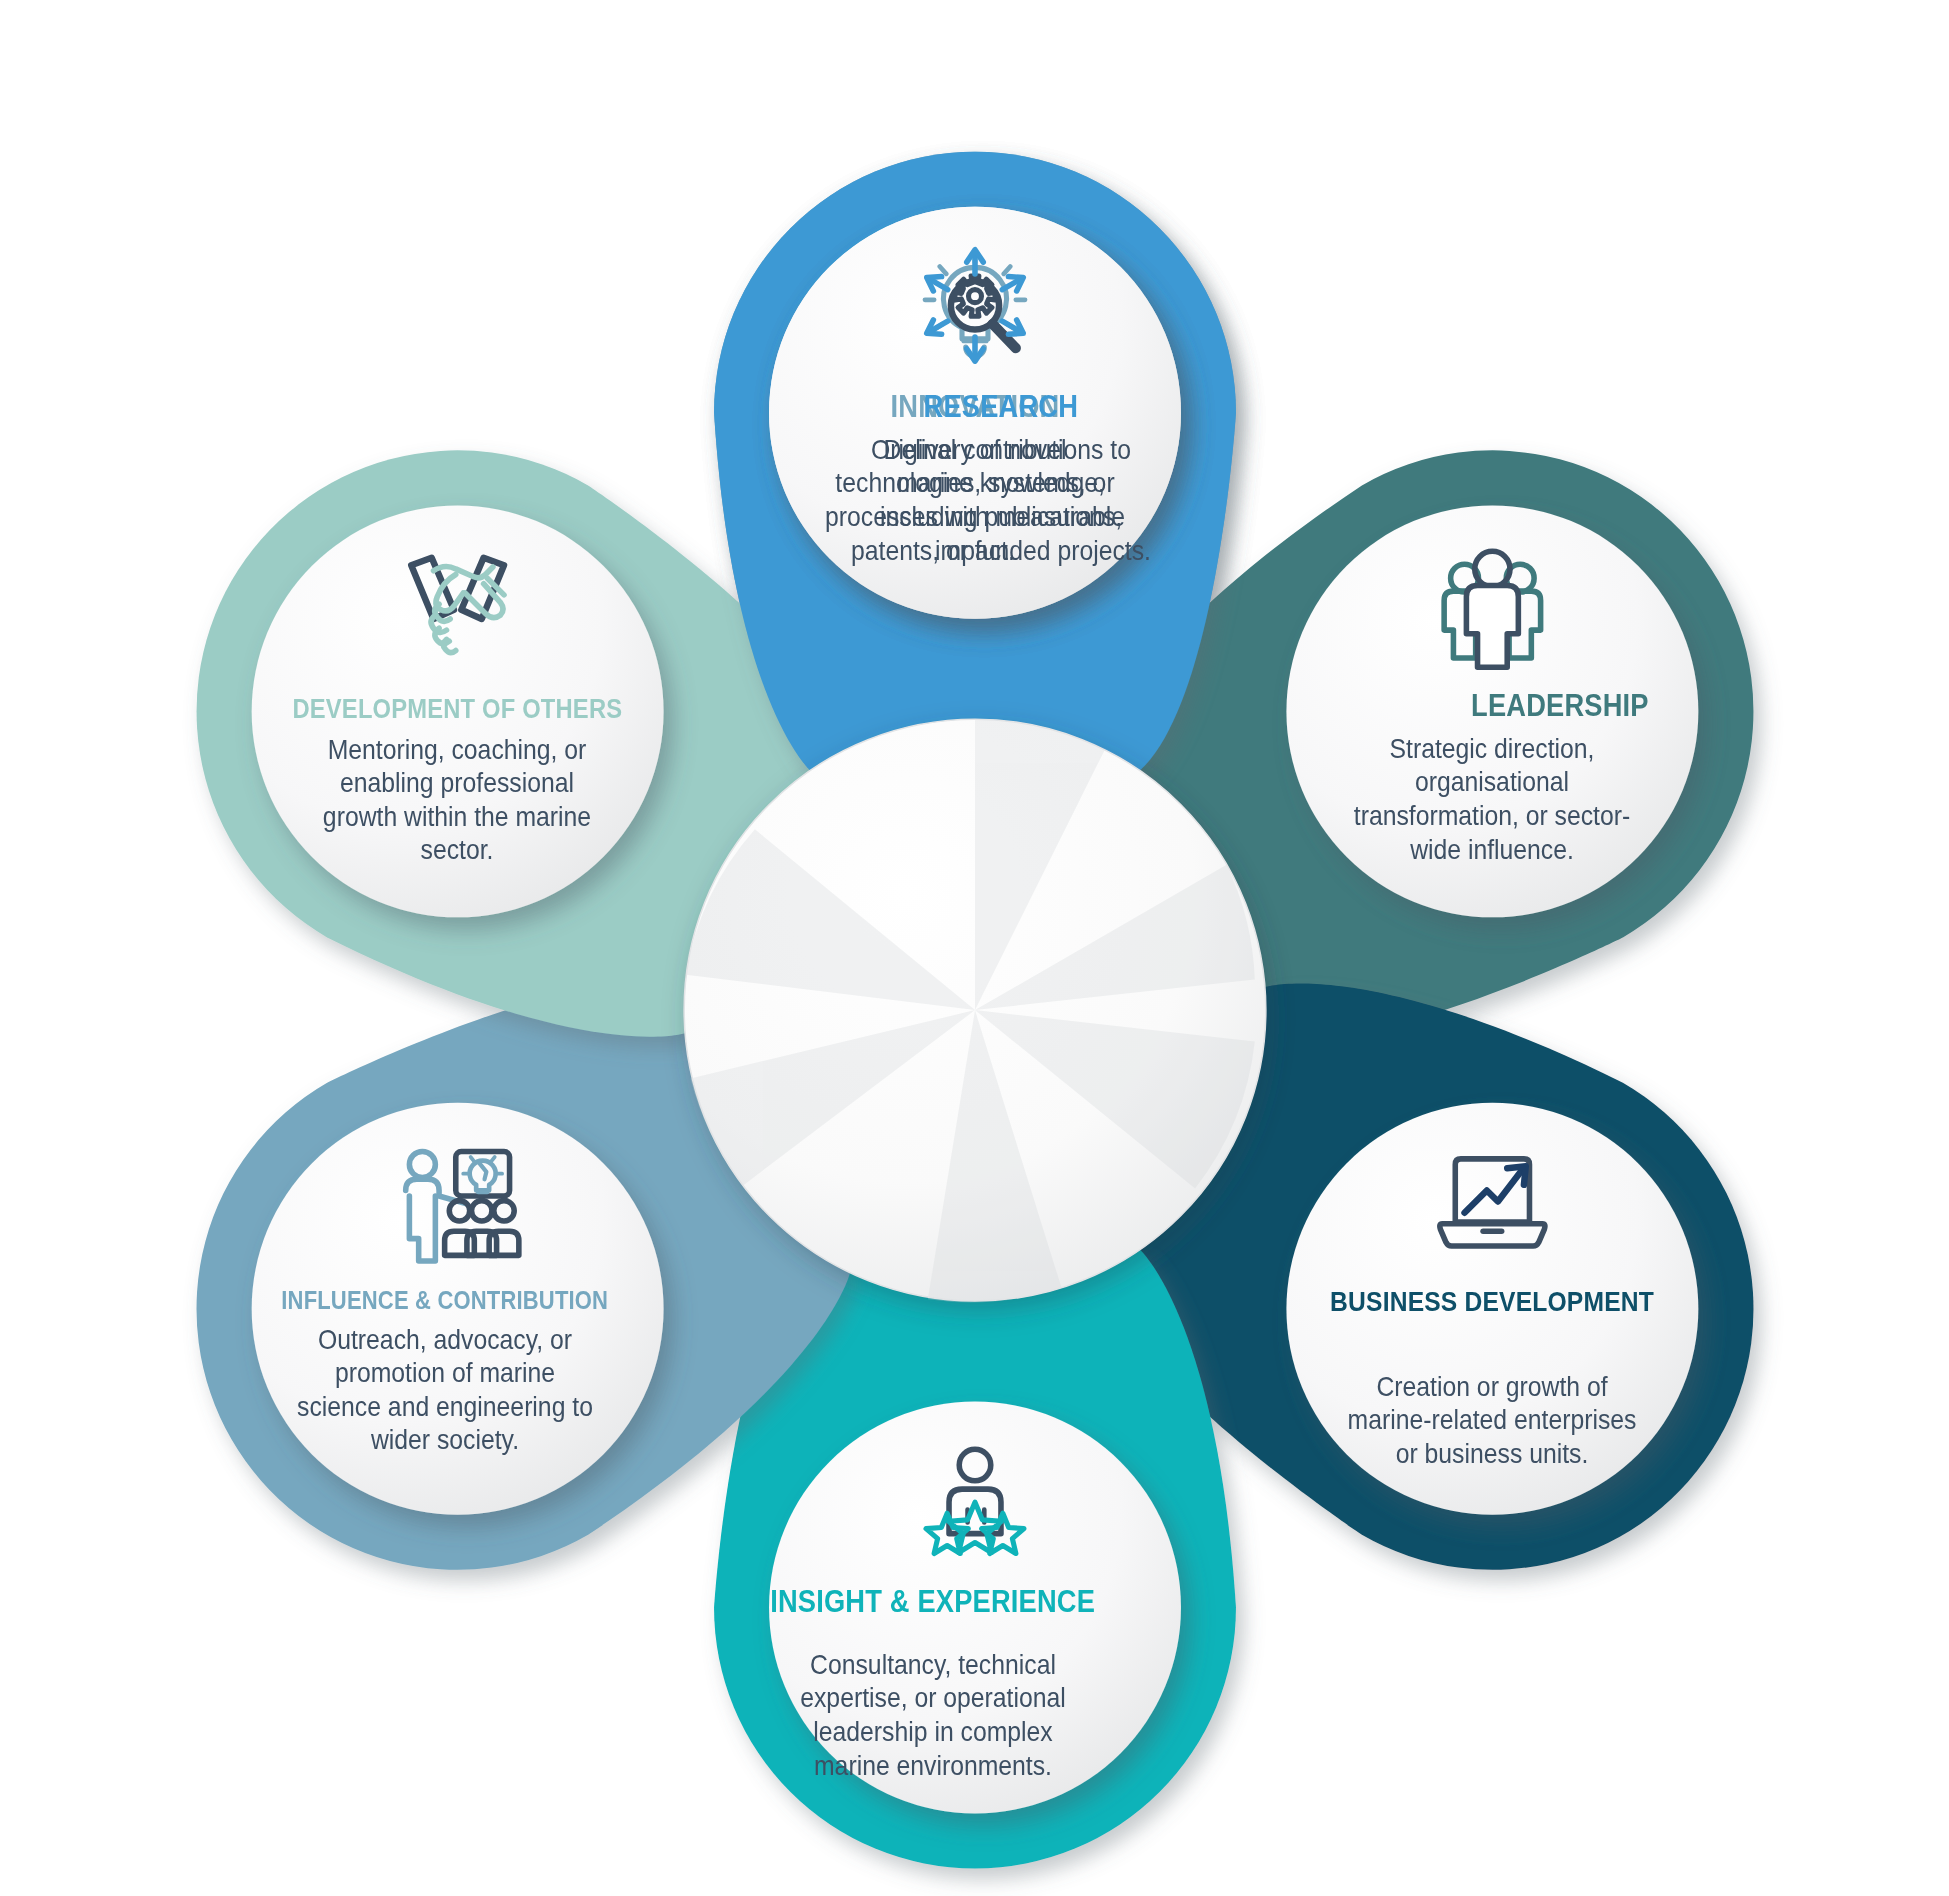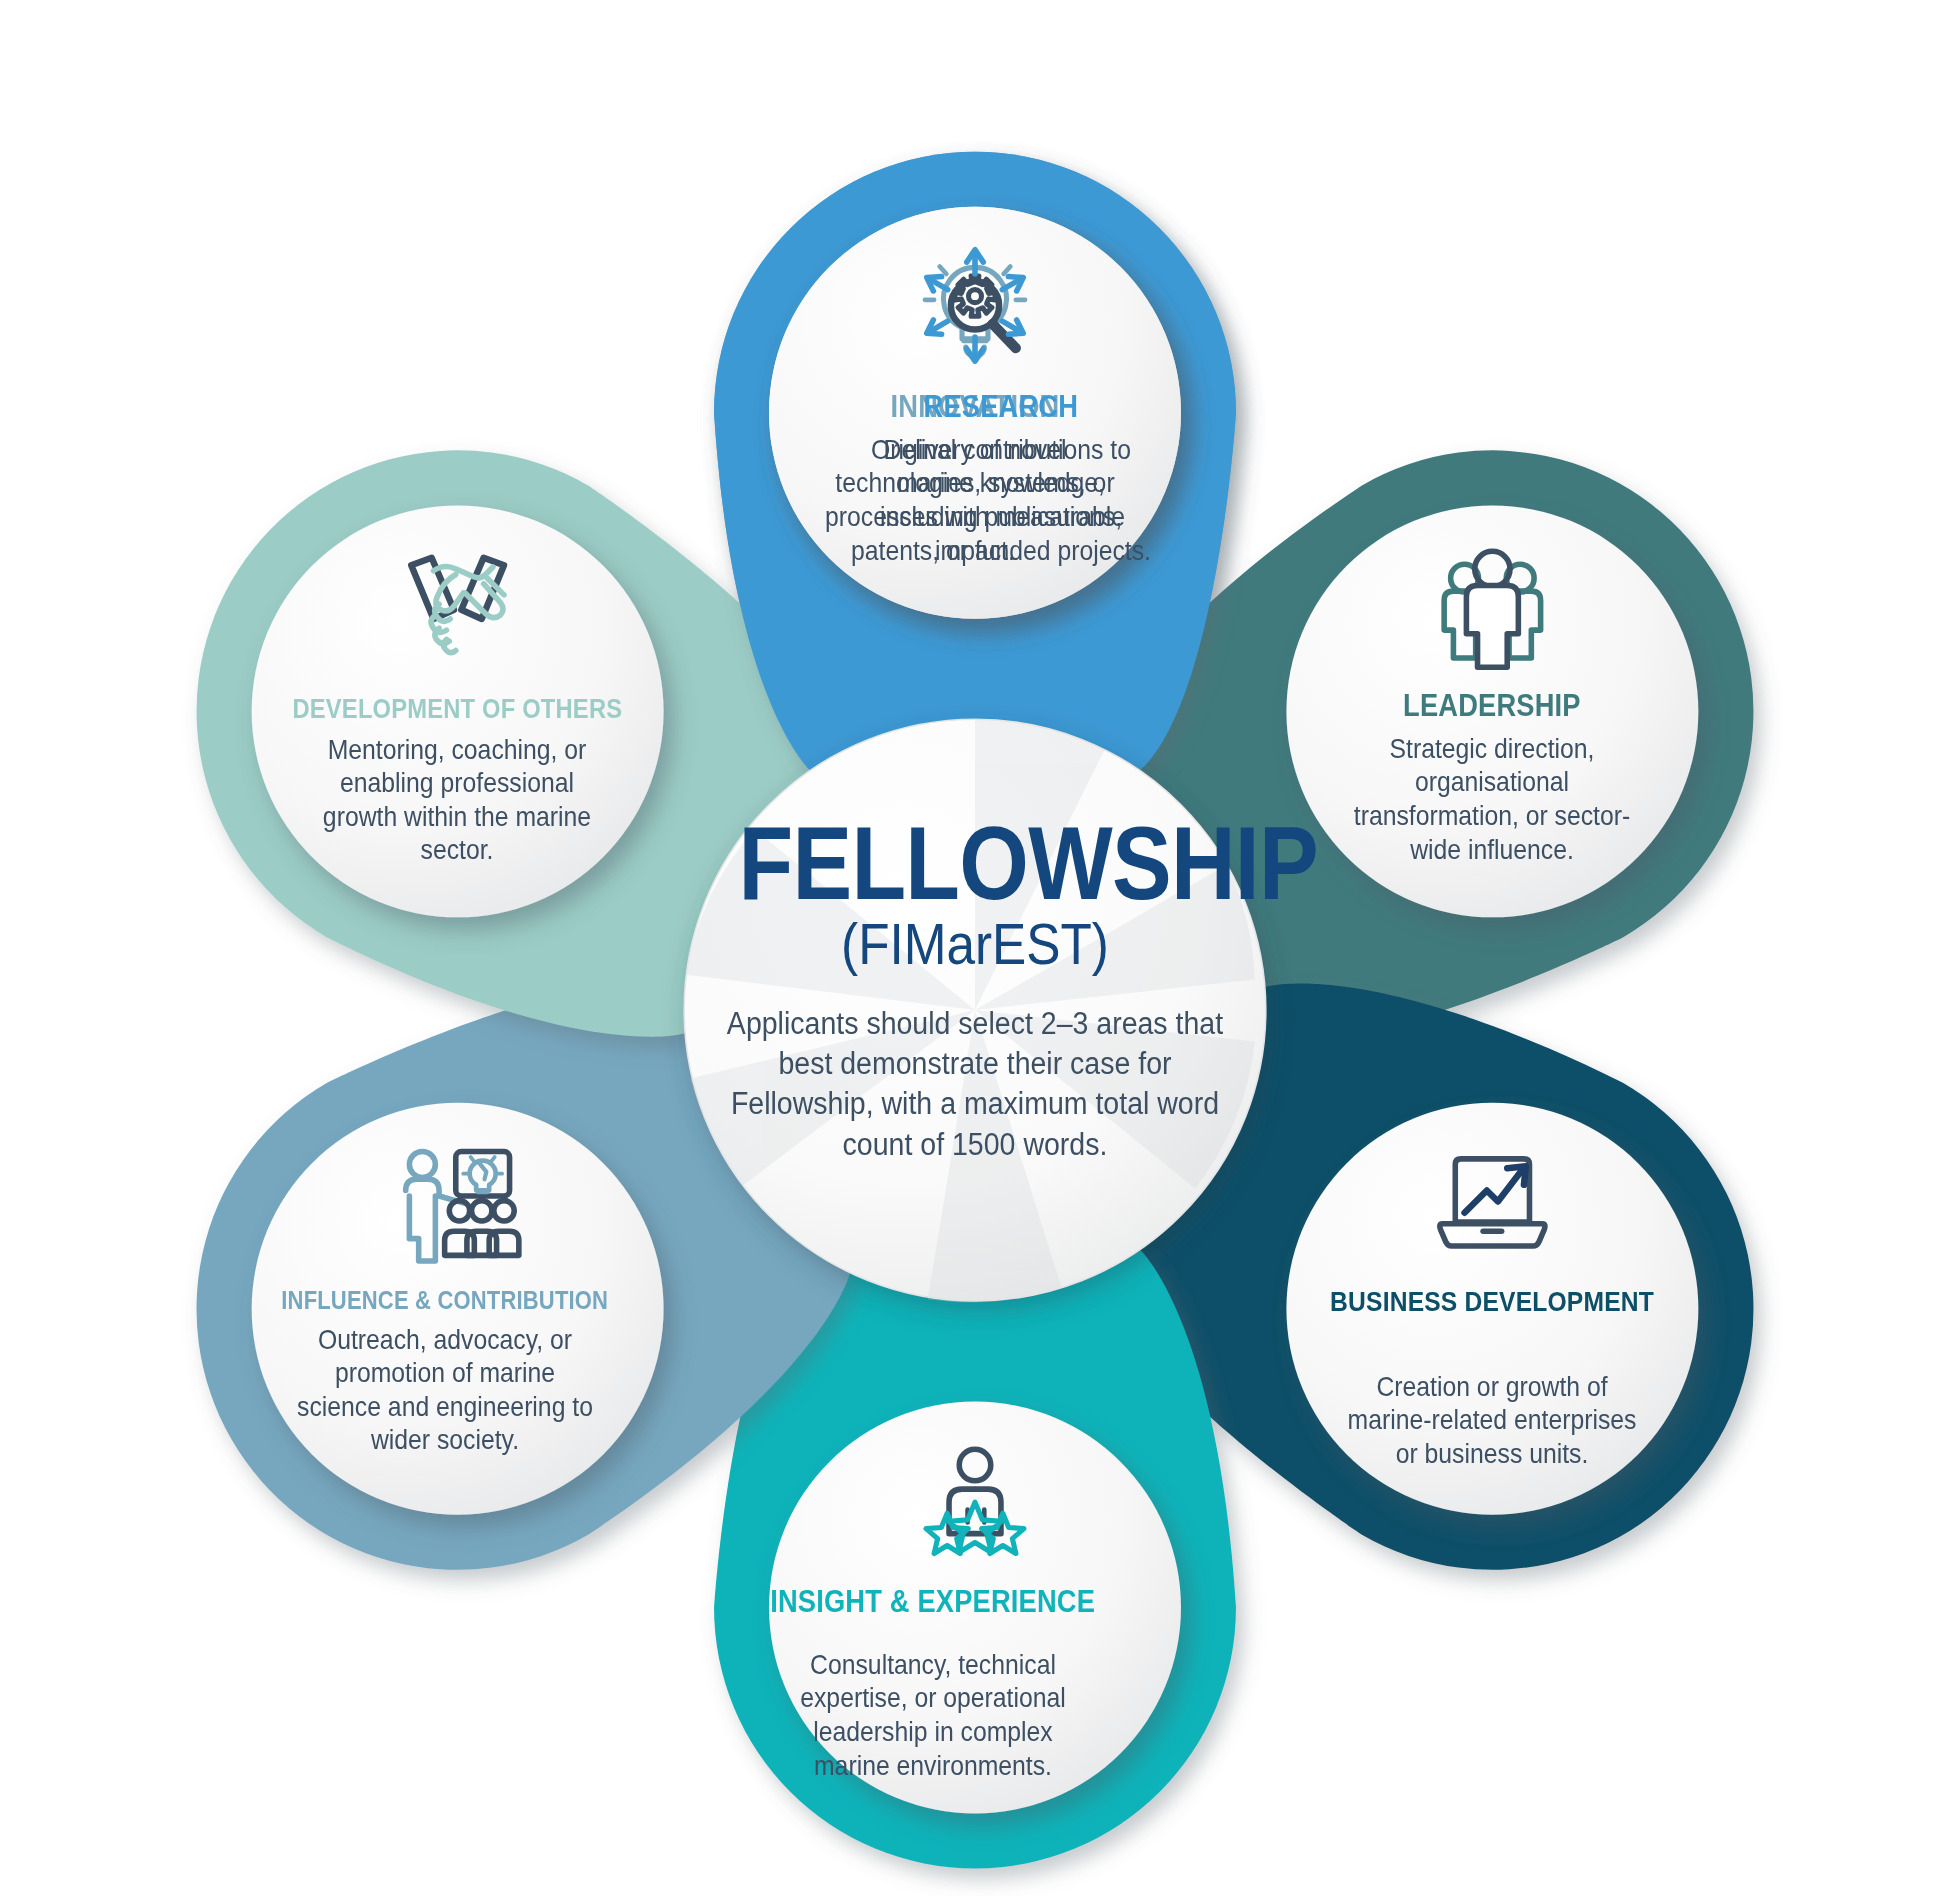--- a/index.html
+++ b/index.html
@@ -180,32 +180,27 @@
           <path d="M 64.0 96.0 L 64.0 118.0" stroke="#3d99d4" stroke-width="6"></path>
           <path d="M 55.1 108.7 L 64.0 122.0 L 72.9 108.7" stroke="#3d99d4" stroke-width="6"></path>
           <path d="M 34.6 79.0 L 15.5 90.0" stroke="#3d99d4" stroke-width="6"></path>
           <path d="M 19.1 77.6 L 12.0 92.0 L 28.0 93.1" stroke="#3d99d4" stroke-width="6"></path>
           <path d="M 34.6 45.0 L 15.5 34.0" stroke="#3d99d4" stroke-width="6"></path>
           <path d="M 28.0 30.9 L 12.0 32.0 L 19.1 46.4" stroke="#3d99d4" stroke-width="6"></path>
         </g>
       </g>
   </svg>
 
-  <div id="center-card">
-    <div id="center-title">FELLOWSHIP</div>
-    <div id="center-sub">(FIMarEST)</div>
-    <div id="center-body">Applicants should select 2–3 areas that best demonstrate their case for Fellowship, with a maximum total word count of 1500 words.</div>
-  </div>
 
   <div id="petal-cards">
       <div class="card petal-card" style="left: 806px; top: 380px; align-items: center;">
         <div class="ttl" style="color: rgb(118, 167, 191);">INNOVATION</div>
         <div class="desc">Delivery of novel technologies, systems, or processes with measurable impact.</div>
       </div>
-      <div class="card petal-card" style="left: 1323px; top: 679px;">
+      <div class="card petal-card" style="left: 1323px; top: 679px; align-items: flex-end;">
         <div class="ttl" style="color: rgb(63, 122, 125);">LEADERSHIP</div>
         <div class="desc">Strategic direction, organisational transformation, or sector-wide influence.</div>
       </div>
       <div class="card petal-card" style="left: 1323px; top: 1276px; gap: 44px;">
         <div class="ttl" style="color: rgb(14, 79, 104); font-size: 28px;">BUSINESS DEVELOPMENT</div>
         <div class="desc">Creation or growth of marine-related enterprises or business units.</div>
       </div>
       <div class="card petal-card" style="left: 764px; top: 1575px; gap: 20px;">
         <div class="ttl" style="color: rgb(15, 179, 185);">INSIGHT &amp; EXPERIENCE</div>
         <div class="desc">Consultancy, technical expertise, or operational leadership in complex marine environments.</div>

